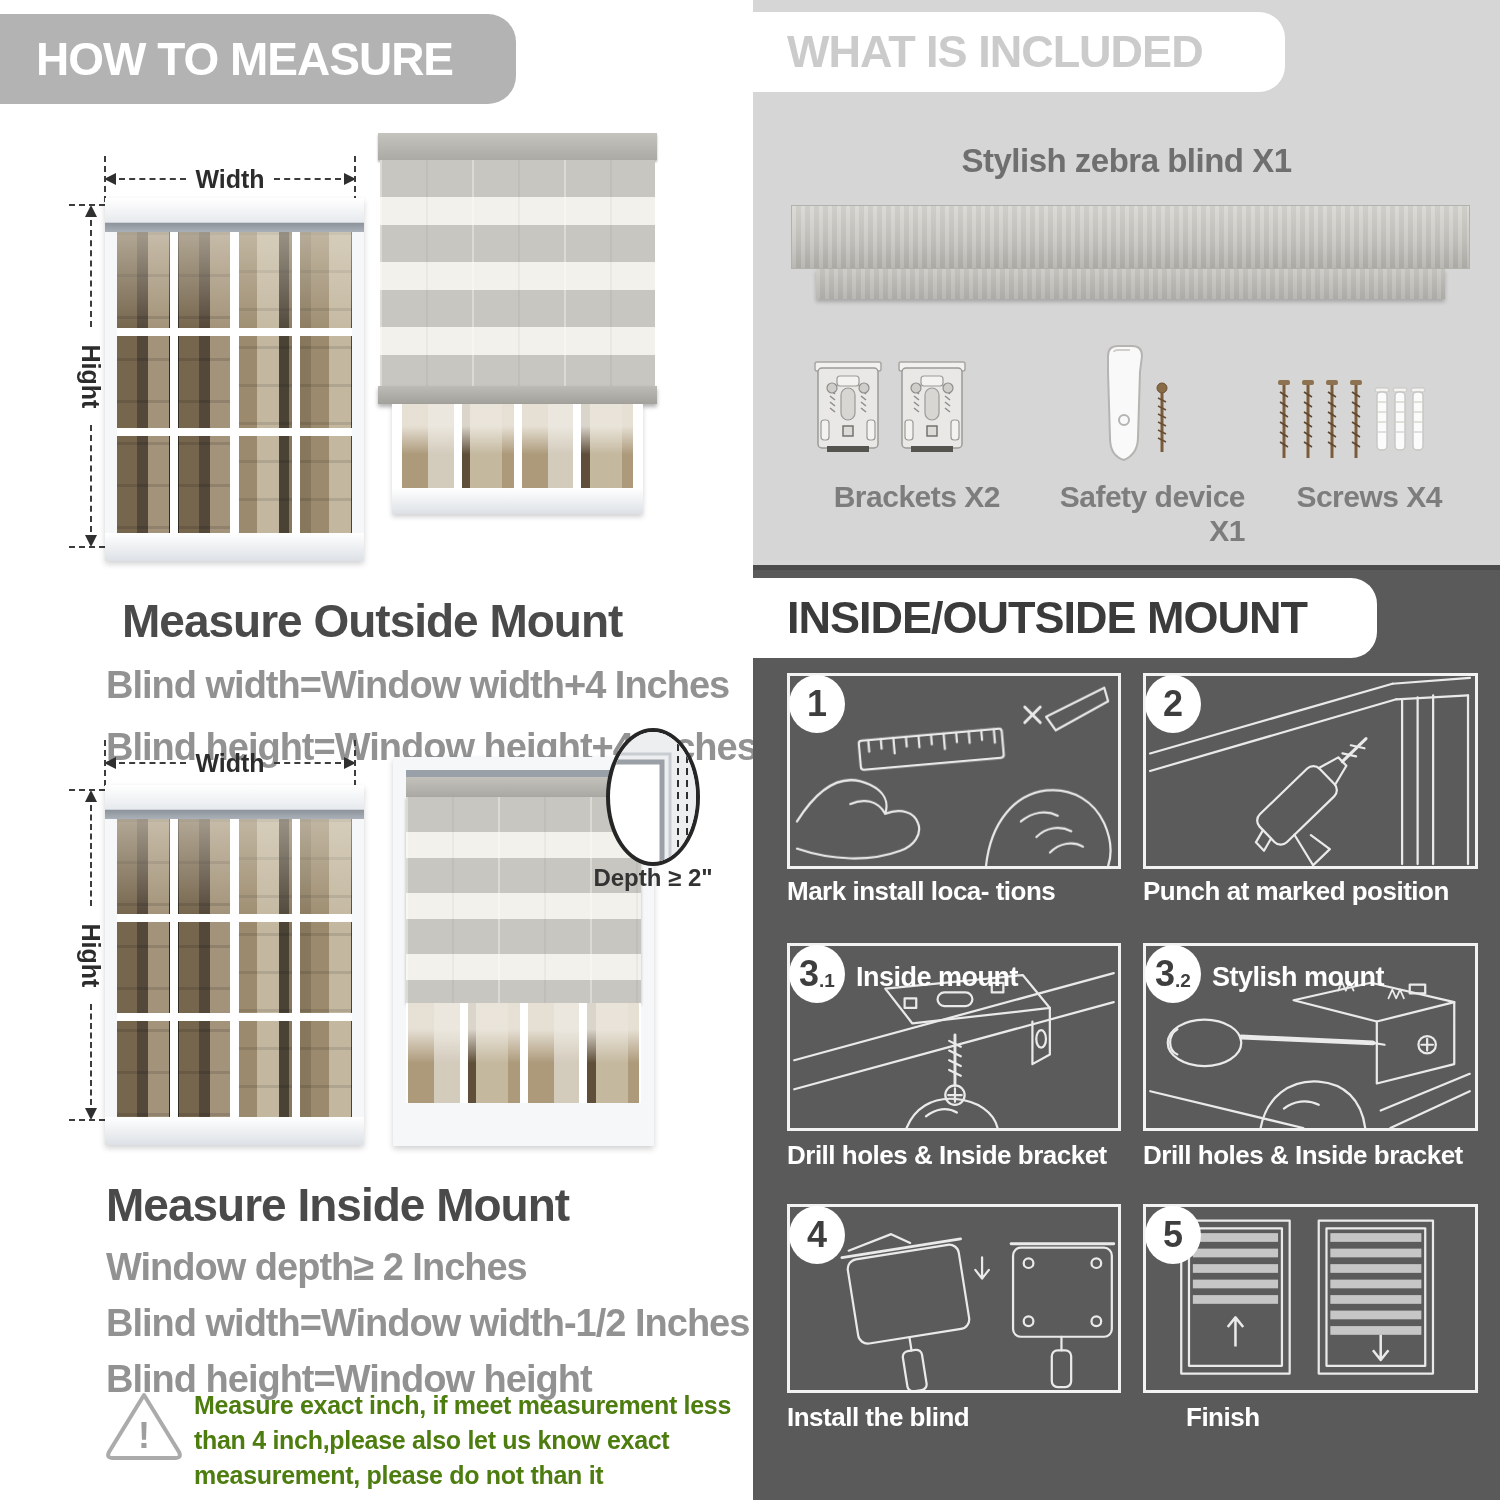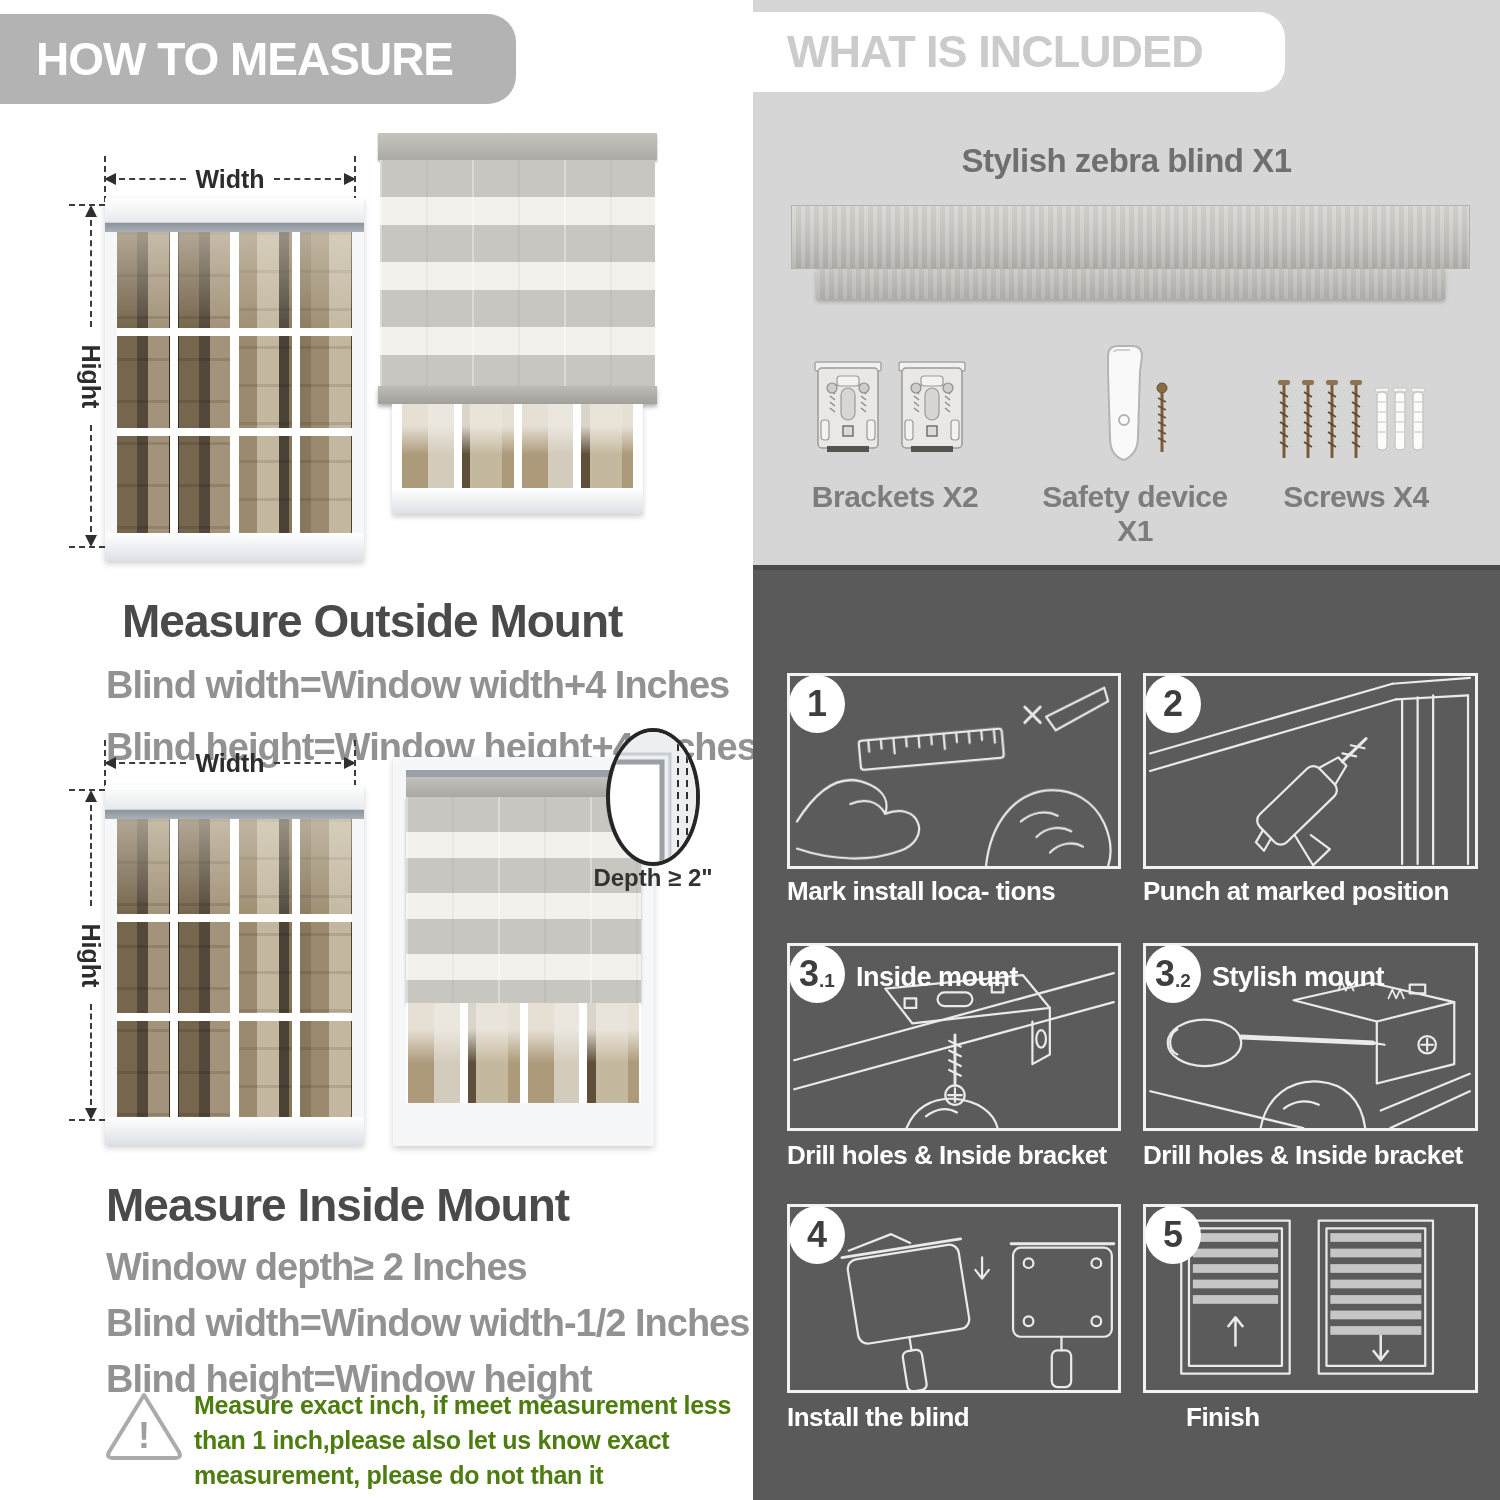--- a/index.html
+++ b/index.html
@@ -100,21 +100,21 @@
   .stylish{position:absolute;left:753px;top:142px;width:747px;text-align:center;
            font-size:33px;font-weight:bold;color:#6f6f6f;letter-spacing:-0.5px;}
   .headrail-big{position:absolute;left:791px;top:205px;width:679px;height:64px;
       background-image:repeating-linear-gradient(90deg, rgba(255,255,255,.12) 0 4px, rgba(0,0,0,.035) 4px 9px),
                        linear-gradient(180deg,#d6d6d1 0%,#c6c5c0 55%,#b0afaa 100%);
       border:1px solid #b2b1ac;box-sizing:border-box;}
   .headrail-lip{position:absolute;left:816px;top:269px;width:629px;height:30px;
       background-image:repeating-linear-gradient(90deg, rgba(255,255,255,.10) 0 4px, rgba(0,0,0,.03) 4px 9px),
                        linear-gradient(180deg,#c9c8c3,#b1b0ab);
       box-shadow:0 3px 4px rgba(0,0,0,.22);}
-  .item-label{position:absolute;top:480px;font-size:30px;font-weight:bold;color:#7d7d7d;text-align:center;letter-spacing:-0.5px;}
+  .item-label{position:absolute;top:480px;font-size:30px;font-weight:bold;color:#7d7d7d;text-align:right;letter-spacing:-0.5px;}
 
   
   .step{position:absolute;border:3px solid #f2f2f2;background:#5b5b5b;box-sizing:border-box;}
   .badge{position:absolute;left:-1px;top:-1px;width:56px;height:58px;background:#ffffff;border-radius:50%;
          display:flex;align-items:center;justify-content:center;}
   .b-main{font-size:36px;font-weight:bold;color:#3e3e3e;}
   .b-sub{font-size:19px;font-weight:bold;color:#3e3e3e;margin-top:14px;}
   .step-lbl{position:absolute;left:66px;top:16px;font-size:27px;font-weight:bold;color:#ffffff;letter-spacing:-0.5px;}
   .caption{position:absolute;font-size:26px;font-weight:bold;color:#ffffff;letter-spacing:-0.5px;white-space:nowrap;}
   .art{position:absolute;left:0;top:0;width:100%;height:100%;}
@@ -259,21 +259,21 @@
   <div class="h-body" style="left:106px;top:1246px;">Window depth≥ 2 Inches</div>
   <div class="h-body" style="left:106px;top:1302px;">Blind width=Window width-1/2 Inches</div>
   <div class="h-body" style="left:106px;top:1358px;">Blind height=Window height</div>
 
   <svg class="abs" style="left:103px;top:1388px;" width="82" height="76" viewBox="0 0 82 76">
     <path d="M41,7 L76,64 Q79,70 72,70 L10,70 Q3,70 6,64 Z" fill="none" stroke="#ababab" stroke-width="4" stroke-linejoin="round"></path>
     <text x="41" y="60" font-size="36" font-weight="bold" fill="#9e9e9e" text-anchor="middle" font-family="Liberation Sans, sans-serif">!</text>
   </svg>
   <div class="note-text">
     <div>Measure exact inch, if meet measurement less</div>
-    <div>than 1 inch,please also let us know exact</div>
+    <div>than 4 inch,please also let us know exact</div>
     <div>measurement, please do not than it</div>
   </div>
 
   <div class="panel-light"></div>
   <div class="hdr-right">
     <span>WHAT IS INCLUDED</span>
   </div>
   <div class="stylish">Stylish zebra blind X1</div>
   <div class="headrail-big"></div>
   <div class="headrail-lip"></div>
@@ -354,20 +354,23 @@
           <path d="M3,14 h8 M3,24 h8 M3,34 h8 M3,44 h8" stroke="#d8d7d3" stroke-width="1.4"></path>
         </g>
     </g>
   </svg>
 
   <div class="item-label" style="left:790px;width:210px;">Brackets X2</div>
   <div class="item-label" style="left:1025px;width:220px;">Safety device X1</div>
   <div class="item-label" style="left:1270px;width:172px;">Screws X4</div>
 
   <div class="panel-dark"></div>
+  <div class="hdr-dark">
+    <span>INSIDE/OUTSIDE MOUNT</span>
+  </div>
 
   <div class="step" style="left:787px;top:673px;width:334px;height:196px;">
     <svg class="art" viewBox="0 0 334 196">
       <g stroke="#f2f2f2" fill="none" stroke-width="2.3" stroke-linecap="round" stroke-linejoin="round" opacity=".95">
         <path d="M5,150 C30,110 55,100 80,112 C95,119 100,130 96,142 C112,136 126,140 130,152 C134,163 126,175 112,180 C80,192 40,190 5,178"></path>
         <path d="M60,132 C74,126 88,128 96,142"></path>
         <g transform="rotate(-5 150 80)">
           <rect x="70" y="60" width="148" height="30" rx="3"></rect>
           <path d="M80,60 V72 M93,60 V70 M106,60 V76 M119,60 V70 M132,60 V72 M145,60 V70 M158,60 V76 M171,60 V70 M184,60 V72 M197,60 V70 M210,60 V74"></path>
         </g>

